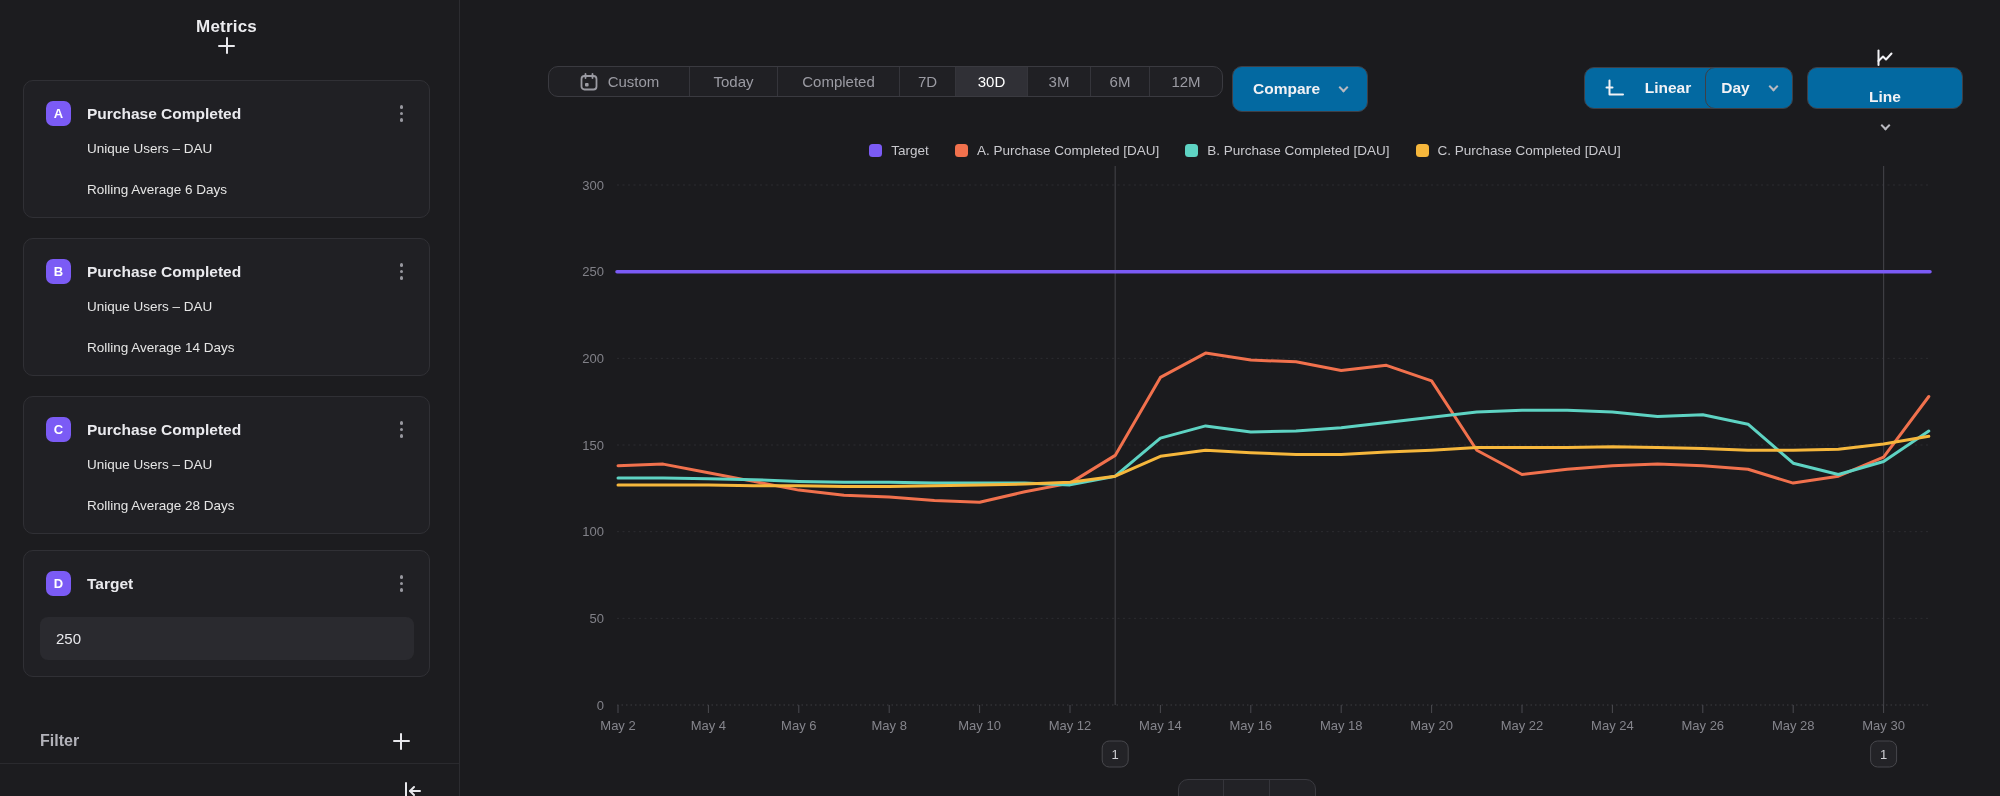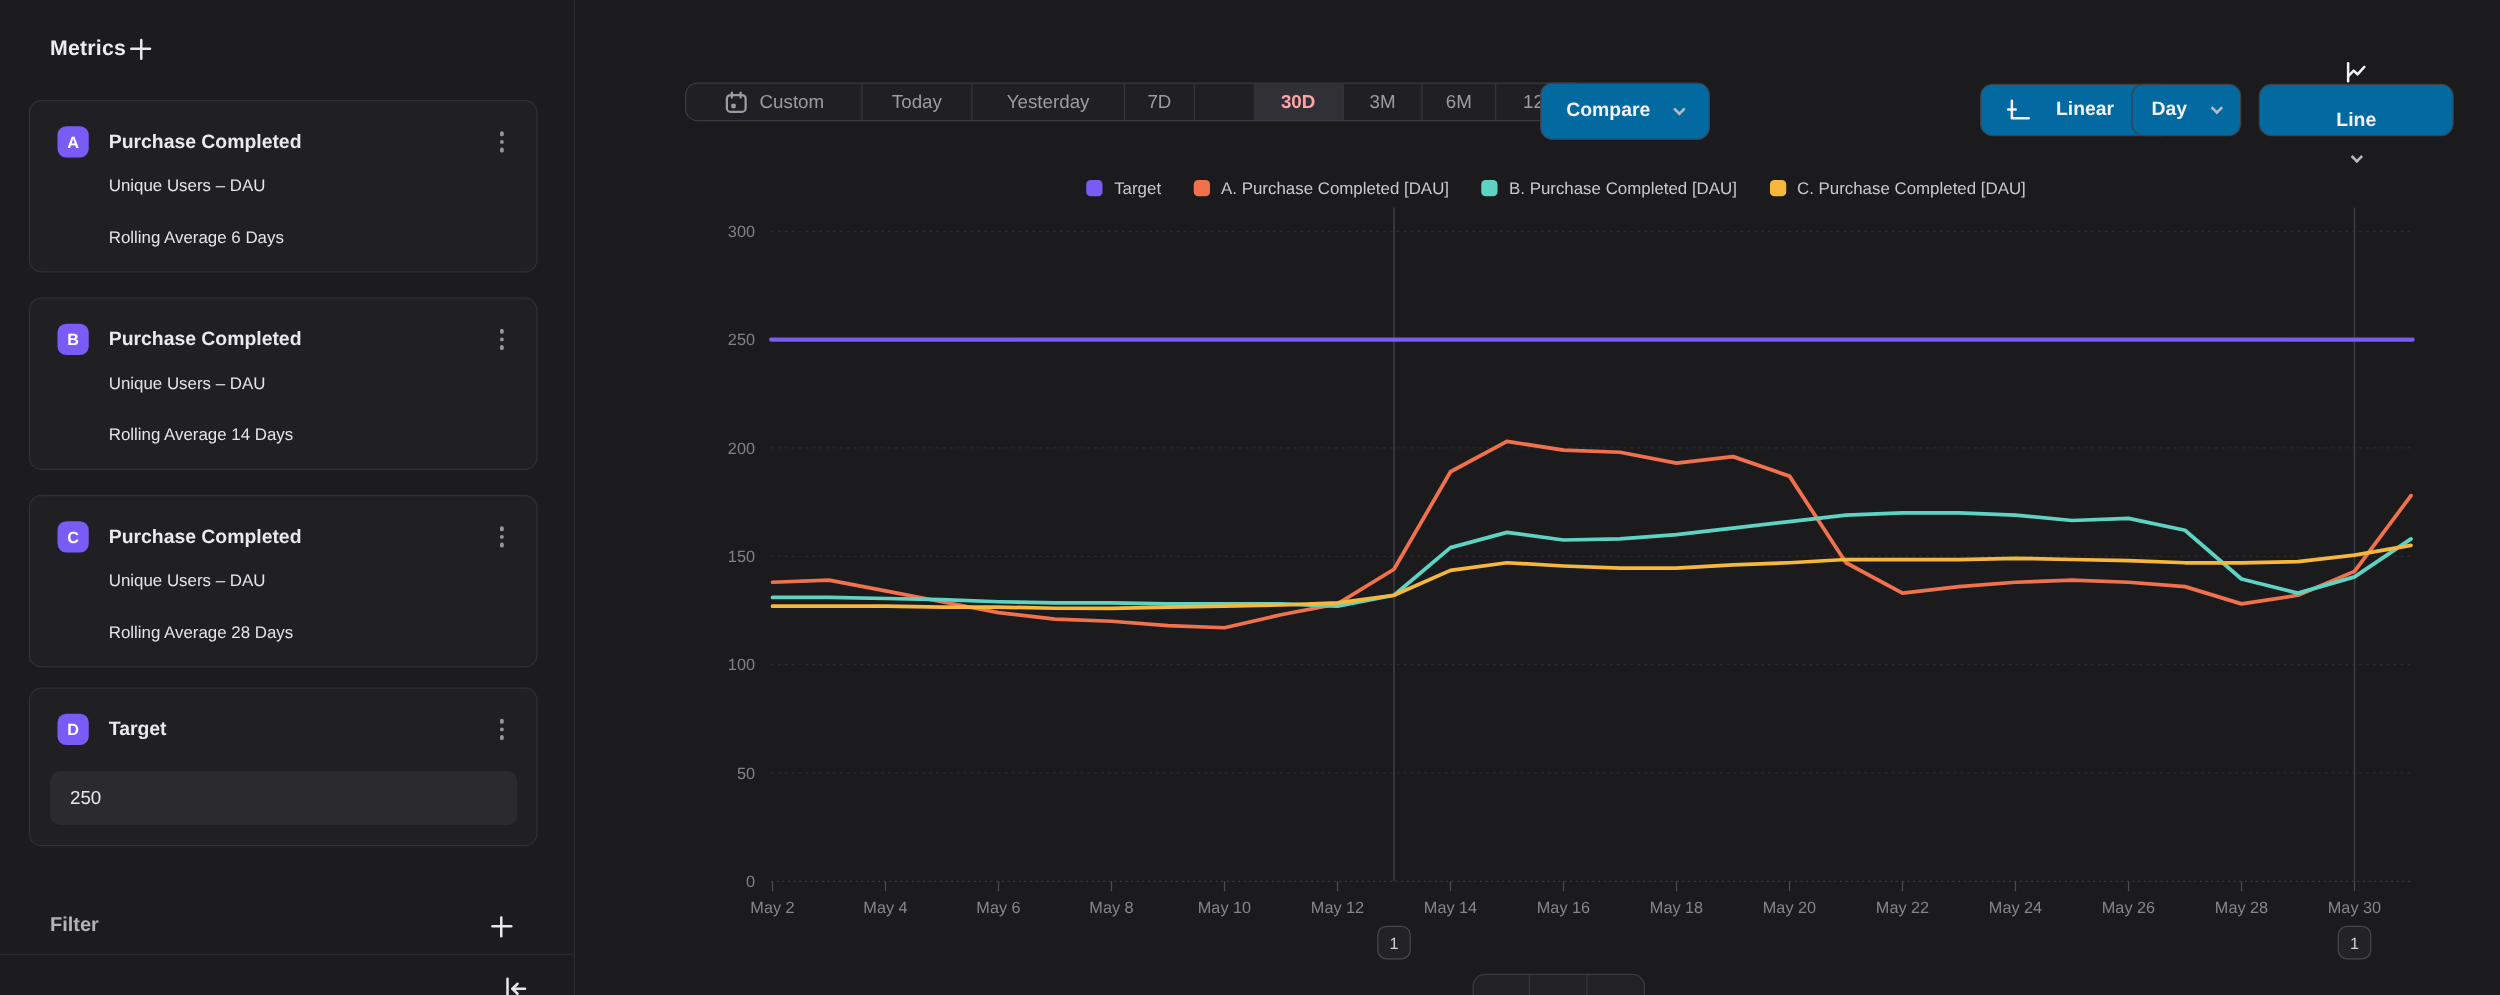--- a/index.html
+++ b/index.html
@@ -6,21 +6,21 @@
   html,body { width:2000px; height:796px; }
   body {
     position:relative; overflow:hidden;
     background:#1b1b1e; color:#ececef;
     font-family:"Liberation Sans","DejaVu Sans",sans-serif;
   }
   
   .sidebar { position:absolute; left:0; top:0; width:460px; height:796px;
     background:#1c1c1f; border-right:1px solid #2c2c30; }
   .sb-header { position:absolute; left:40px; right:46px; top:24px; height:30px;
-    display:flex; align-items:center; justify-content:flex-start; }
+    display:flex; align-items:center; justify-content:flex-end;flex-direction:column; }
   .sb-title { font-size:17px; font-weight:700; color:#ececef; letter-spacing:.2px; }
   .icon-btn { background:none; border:none; cursor:pointer; width:24px; height:24px;
     display:flex; align-items:center; justify-content:center; }
   .plus-glyph { position:relative; width:17px; height:17px; display:inline-block; }
   .plus-glyph::before { content:""; position:absolute; left:0; top:7.5px; width:17px; height:2px; background:#e8e8ec; border-radius:1px; }
   .plus-glyph::after  { content:""; position:absolute; left:7.5px; top:0; width:2px; height:17px; background:#e8e8ec; border-radius:1px; }
   #metric-cards { position:absolute; left:23px; top:80px; width:407px; }
   .card { width:407px; background:#202024; border:1px solid #303035; border-radius:10px; }
   .metric-card { height:138px; margin-bottom:20px; padding:20px 20px 0 22px; }
   .card-head { display:flex; align-items:center; height:25px; }
@@ -40,21 +40,21 @@
     display:flex; align-items:center; justify-content:space-between; }
   .sb-filter-label { font-size:16px; font-weight:700; color:#b2b2b9; }
   .sb-divider { position:absolute; left:0; right:0; top:763px; border-top:1px solid #2a2a2e; }
   .collapse-btn { position:absolute; left:400px; top:779px; }
   
   .seg-control { position:absolute; left:548px; top:66px; height:31px; display:flex;
     background:#202024; border:1px solid #3a3a40; border-radius:10px; overflow:hidden; }
   .seg { display:flex; align-items:center; justify-content:center; gap:9px;
     font-size:15px; color:#9b9ba3; border-right:1px solid #35353b; cursor:pointer; }
   .seg:last-child { border-right:none; }
-  .seg.selected { background:#303036; color:#fca5a5; font-weight:700;margin-left:47px; }
+  .seg.selected { background:#303036; color:#ffffff; font-weight:400; }
   .btn { position:absolute; display:flex; align-items:center; justify-content:center; gap:20px;
     background:#0369a1; border:1px solid #3f3f46; border-radius:10px;
     color:#f2f2f5; font-size:15.5px; font-weight:700; cursor:pointer; font-family:inherit; }
   .chev { width:7px; height:7px; border-right:2px solid #b9b9c0; border-bottom:2px solid #b9b9c0;
     transform:rotate(45deg); margin-top:-4px; flex:0 0 7px; }
   .tool-icon { flex:0 0 20px; }
   
   #legend { position:absolute; left:560px; top:139px; width:1370px; height:22px;
     display:flex; align-items:center; justify-content:center; gap:26px; }
   .legend-item { display:flex; align-items:center; gap:9px; cursor:pointer; }
@@ -162,21 +162,21 @@
     <line x1="6.5" y1="2" x2="6.5" y2="6" stroke="#9b9ba3" stroke-width="1.8" stroke-linecap="round"></line>
     <line x1="13.5" y1="2" x2="13.5" y2="6" stroke="#9b9ba3" stroke-width="1.8" stroke-linecap="round"></line>
     <rect x="6" y="11" width="3.6" height="3.6" rx="1" fill="#9b9ba3"></rect>
   </svg>
       <span>Custom</span>
   </div>
     <div class="seg" style="width:88px">
     <span>Today</span>
   </div>
     <div class="seg" style="width:122px">
-    <span>Yesterday</span>
+    <span>Completed</span>
   </div>
     <div class="seg" style="width:56px">
     <span>7D</span>
   </div>
     <div class="seg selected" style="width:72px">
     <span>30D</span>
   </div>
     <div class="seg" style="width:63px">
     <span>3M</span>
   </div>

